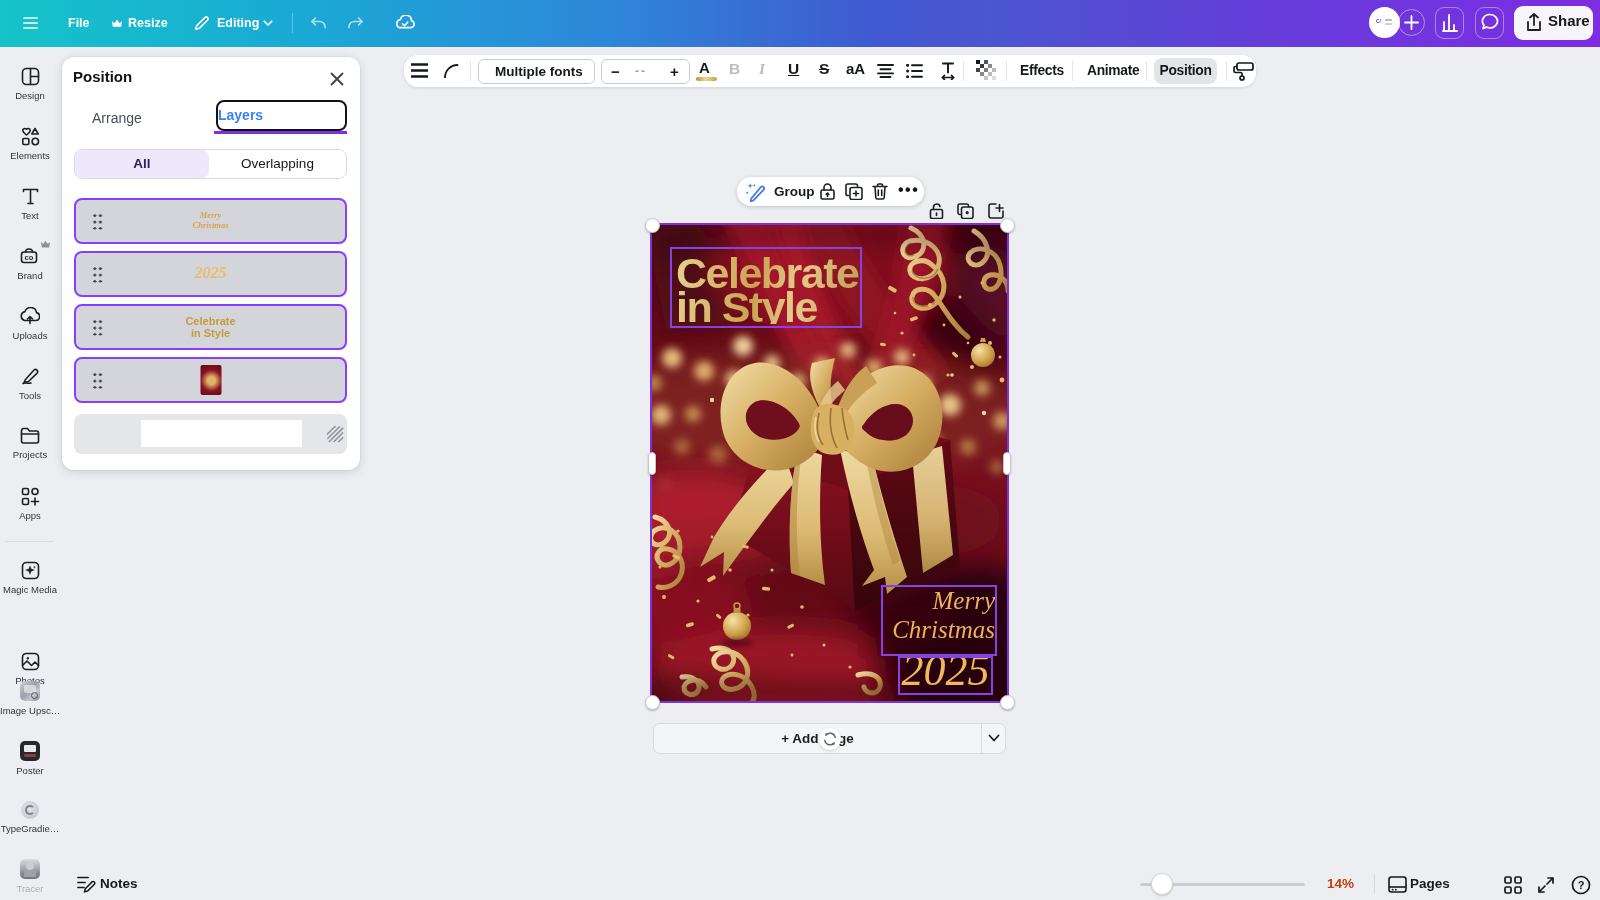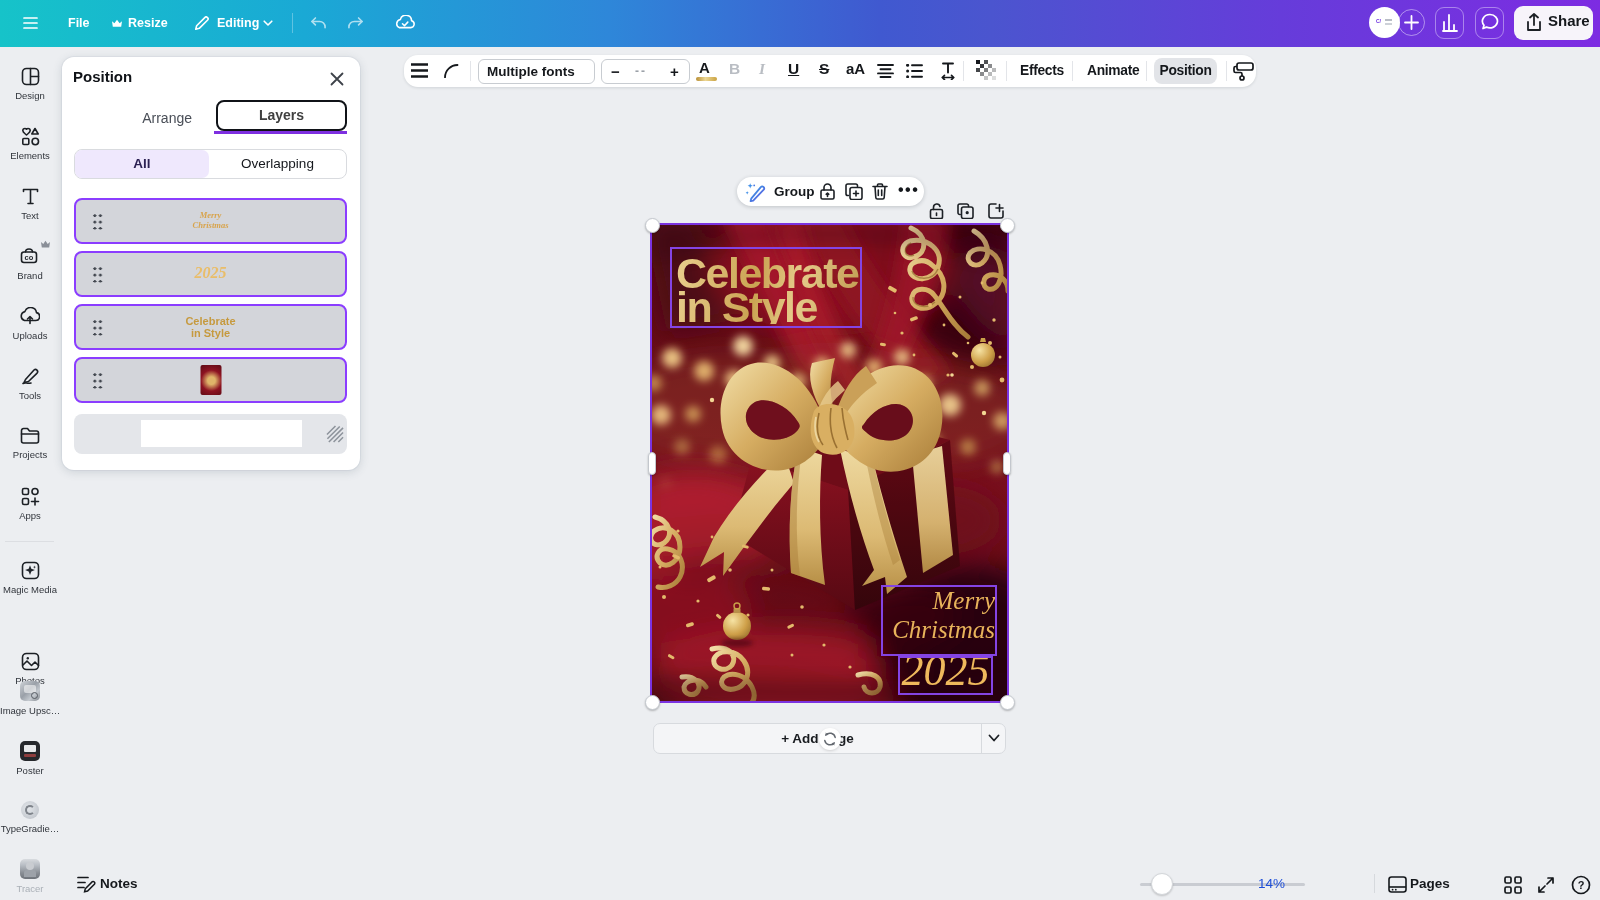--- a/index.html
+++ b/index.html
@@ -216,23 +216,23 @@
   </div>
   <div class="lbl" style="color:#aab0b7">Tracer</div>
 </div>
 <div class="abs" style="left:5px;top:541px;width:49px;height:1px;background:#dcdee2"></div>
 
 <div id="panel">
   <div class="abs" style="left:11px;top:11px;font-size:15px;font-weight:700;color:#101318">Position</div>
   <svg class="abs" style="left:268px;top:15px" width="14" height="14" viewBox="0 0 14 14">
     <path d="M1.5 1.5l11 11M12.5 1.5l-11 11" stroke="#3d4249" stroke-width="1.8" stroke-linecap="round"></path>
   </svg>
-  <div class="abs" style="left:30px;top:46px;width:100px;height:30px;line-height:30px;text-align:right;font-size:14px;color:#494e57;font-weight:500">Arrange</div>
+  <div class="abs" style="left:30px;top:46px;width:100px;height:30px;line-height:30px;text-align:left;font-size:14px;color:#494e57;font-weight:500">Arrange</div>
   <div class="abs" style="left:154px;top:43px;width:131px;height:31px;border:2px solid #101318;border-radius:8px;background:#fff;
-       text-align:center;line-height:27px;font-size:14px;font-weight:700;color:#404040">Layers</div>
+       text-align:left;line-height:27px;font-size:14px;font-weight:700;color:#3b82f6">Layers</div>
   <div class="abs" style="left:152px;top:74px;width:133px;height:2.5px;background:#7e2fe0"></div>
   <div class="abs" style="left:12px;top:92px;width:273px;height:30px;border:1px solid #d9dbdf;border-radius:8px;background:#fff"></div>
   <div class="abs" style="left:13px;top:93px;width:134px;height:28px;background:#efe8fd;border-radius:7px;
        text-align:center;line-height:28px;font-size:13.5px;font-weight:700;color:#2c2153">All</div>
   <div class="abs" style="left:147px;top:93px;width:137px;height:28px;text-align:center;line-height:28px;font-size:13.5px;color:#15181d;font-weight:500">Overlapping</div>
 
   <div class="layer-row" style="top:141px">
     <div class="dots"></div>
     <div style="position:absolute;left:0;right:0;top:11px;text-align:center;font-family:'Liberation Serif',serif;font-style:italic;font-size:8.5px;line-height:9.5px;color:#d8a44c;font-weight:700">Merry<br>Christmas</div>
   </div>
@@ -263,21 +263,21 @@
   <svg class="abs" style="left:7px;top:8px" width="17" height="15" viewBox="0 0 17 15">
     <g stroke="#15181c" stroke-width="2.6">
         <path d="M0 1.5h17M0 7.5h17M0 13.5h17"></path>
       </g>
   </svg>
   <svg class="abs" style="left:40px;top:9px" width="15" height="14" viewBox="0 0 15 14">
     <path d="M1 13.5C1 6.6 6.6 1 13.5 1" fill="none" stroke="#15181c" stroke-width="1.8" stroke-linecap="round"></path>
   </svg>
   <div class="t2sep" style="left:66px"></div>
   <div class="abs" style="left:74px;top:3.5px;width:117px;height:25px;border:1px solid #c8ccd1;border-radius:6px">
-    <div style="margin-left:8px;line-height:23px;font-size:13.5px;font-weight:700;color:#15181c">Multiple fonts</div>
+    <div style="margin-left:16px;line-height:23px;font-size:13.5px;font-weight:700;color:#15181c">Multiple fonts</div>
   </div>
   <div class="abs" style="left:197px;top:3.5px;width:89px;height:25px;border:1px solid #c8ccd1;border-radius:6px;font-weight:700;color:#15181c">
     <div class="abs" style="left:9px;top:0;line-height:23px;font-size:15px">−</div>
     <div class="abs" style="left:33px;top:0;line-height:23px;font-size:12px;color:#9ba1a8;letter-spacing:2px">--</div>
     <div class="abs" style="left:68px;top:0;line-height:23px;font-size:15px">+</div>
   </div>
   <div class="abs" style="left:295px;top:4px;font-size:15px;font-weight:700;color:#15181c">A</div>
   <div class="abs" style="left:292px;top:21.5px;width:21px;height:4.5px;border-radius:2.5px;background:linear-gradient(90deg,#b98f35,#ecd795 45%,#caa240)"></div>
   <div class="abs" style="left:325px;top:5px;font-size:15.5px;font-weight:700;color:#b9bdc3">B</div>
   <div class="abs" style="left:355px;top:5px;font-size:15.5px;font-style:italic;font-family:'Liberation Serif',serif;color:#b9bdc3;font-weight:700">I</div>
@@ -622,21 +622,21 @@
 <svg class="abs" style="left:77px;top:875px" width="19" height="18" viewBox="0 0 19 18">
   <g stroke="#15181c" stroke-width="1.7" stroke-linecap="round">
     <path d="M1 2.5h10M1 7.5h7M1 12.5h6"></path>
     <path d="M9.5 15.5L16.5 8.5a1.7 1.7 0 012.3 2.3L11.8 17.8l-3 .7z" fill="none" stroke-width="1.5" transform="translate(-1.2,-1.8)"></path>
   </g>
 </svg>
 <div class="abs" style="left:100px;top:876px;font-size:13.5px;font-weight:700;color:#15181c">Notes</div>
 
 <div class="abs" style="left:1140px;top:882.5px;width:165px;height:3.5px;border-radius:2px;background:#c9ccd2"></div>
 <div class="abs" style="left:1151px;top:873px;width:22px;height:22px;border-radius:50%;background:#fff;border:1px solid #d4d7db;box-shadow:0 1px 2px rgba(0,0,0,.18)"></div>
-<div class="abs" style="left:1258px;top:876px;font-size:13.5px;font-weight:400;color:#1d4ed8">14%</div>
+<div class="abs" style="left:1327px;top:876px;font-size:13.5px;font-weight:700;color:#c2410c">14%</div>
 <div class="abs" style="left:1374px;top:874px;width:1px;height:19px;background:#d6d9dd"></div>
 <svg class="abs" style="left:1388px;top:876px" width="19" height="17" viewBox="0 0 19 17">
   <rect x="1" y="1" width="17" height="15" rx="2.5" fill="none" stroke="#15181c" stroke-width="1.6"></rect>
   <path d="M1 11h17" stroke="#15181c" stroke-width="1.6"></path>
   <circle cx="4.6" cy="13.7" r=".9" fill="#15181c"></circle>
     <circle cx="7.8" cy="13.7" r=".9" fill="#15181c"></circle>
 </svg>
 <div class="abs" style="left:1410px;top:876px;font-size:13.5px;font-weight:700;color:#15181c">Pages</div>
 <div class="abs" style="left:1461px;top:908px;font-size:13.5px;font-weight:700;color:#6d28d9">1 / 1</div>
 <svg class="abs" style="left:1504px;top:876px" width="18" height="18" viewBox="0 0 18 18">

